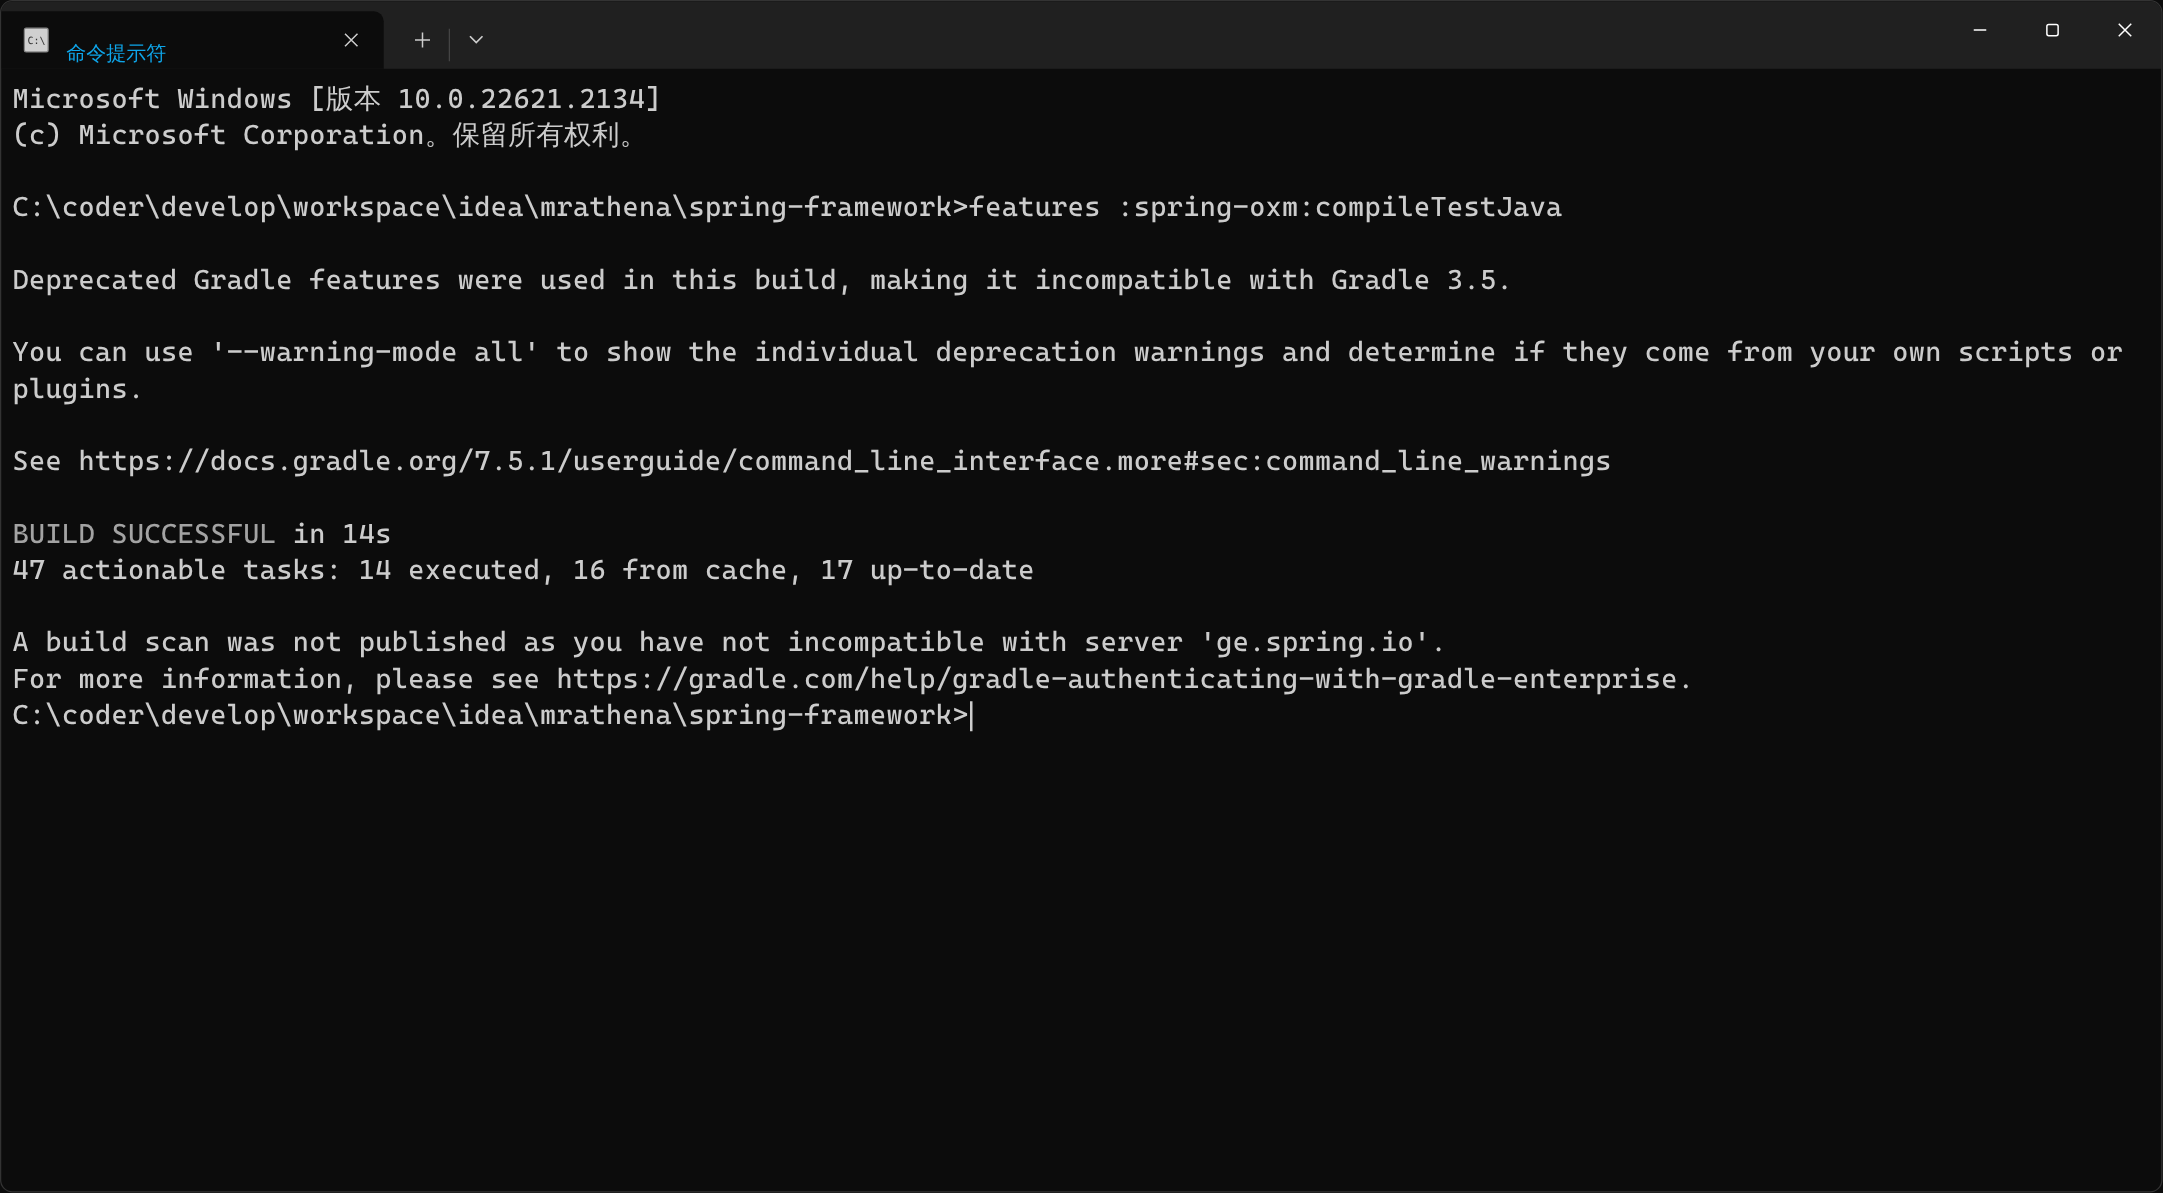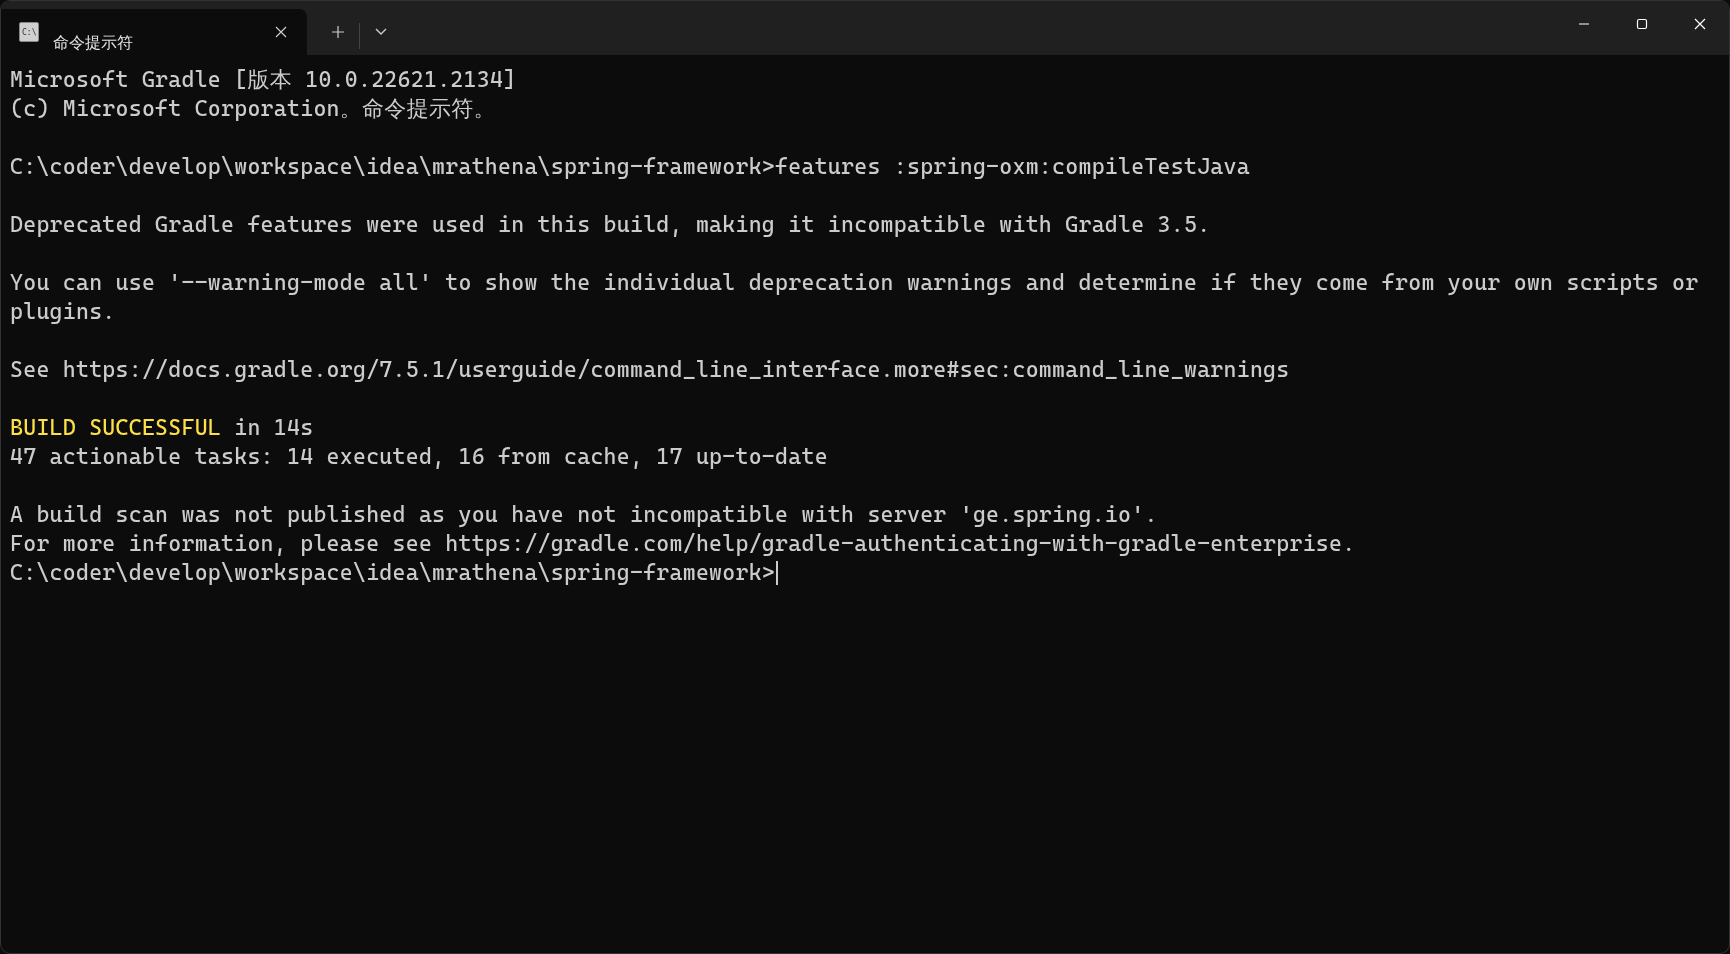--- a/index.html
+++ b/index.html
@@ -46,21 +46,21 @@
       display: flex;
       align-items: center;
       justify-content: center;
       font-size: 10px;
       color: #333;
       border-radius: 2px;
     }
     
     .tab-title {
       flex: 1;
-      color: #e5e5e5;
+      color: #0ea5e9;
       font-size: 16px;
       font-family: "Segoe UI", "Microsoft YaHei", sans-serif;
       margin-top: 23px;
     }
     
     .tab-close {
       width: 28px;
       height: 28px;
       display: flex;
       align-items: center;
@@ -118,21 +118,21 @@
       font-size: 22px;
       line-height: 29px;
       color: #cccccc;
       font-family: "Cascadia Mono", "Consolas", "Microsoft YaHei", monospace;
       white-space: pre-wrap;
       word-break: break-all;
       letter-spacing: 0.3px;
     }
     
     .green {
-      color: #fde047;
+      color: #a3a3a3;
     }
     
     .cursor {
       display: inline-block;
       width: 2px;
       height: 24px;
       background: #cccccc;
       vertical-align: text-bottom;
       margin-left: 1px;
     }
@@ -187,22 +187,22 @@
       </svg>
     </div>
     <div class="win-btn close">
       <svg width="12" height="12" viewBox="0 0 12 12">
         <path d="M1 1 L11 11 M11 1 L1 11" stroke="#fff" stroke-width="1.2" fill="none"></path>
       </svg>
     </div>
   </div>
 </div>
 
-<div class="terminal-content"><span>Microsoft Gradle [版本 10.0.22621.2134]</span>
-<span>(c) Microsoft Corporation。命令提示符。</span>
+<div class="terminal-content"><span>Microsoft Windows [版本 10.0.22621.2134]</span>
+<span>(c) Microsoft Corporation。保留所有权利。</span>
 <span></span>
 <span>C:\coder\develop\workspace\idea\mrathena\spring-framework&gt;</span><span>features :spring-oxm:compileTestJava</span>
 <span></span>
 <span>Deprecated Gradle features were used in this build, making it incompatible with Gradle 3.5.</span>
 <span></span>
 <span>You can use '--warning-mode all' to show the individual deprecation warnings and determine if they come from your own scripts or plugins.</span>
 <span></span>
 <span>See https://docs.gradle.org/7.5.1/userguide/command_line_interface.more#sec:command_line_warnings</span>
 <span></span>
 <span class="green">BUILD SUCCESSFUL</span><span> in 14s</span>

